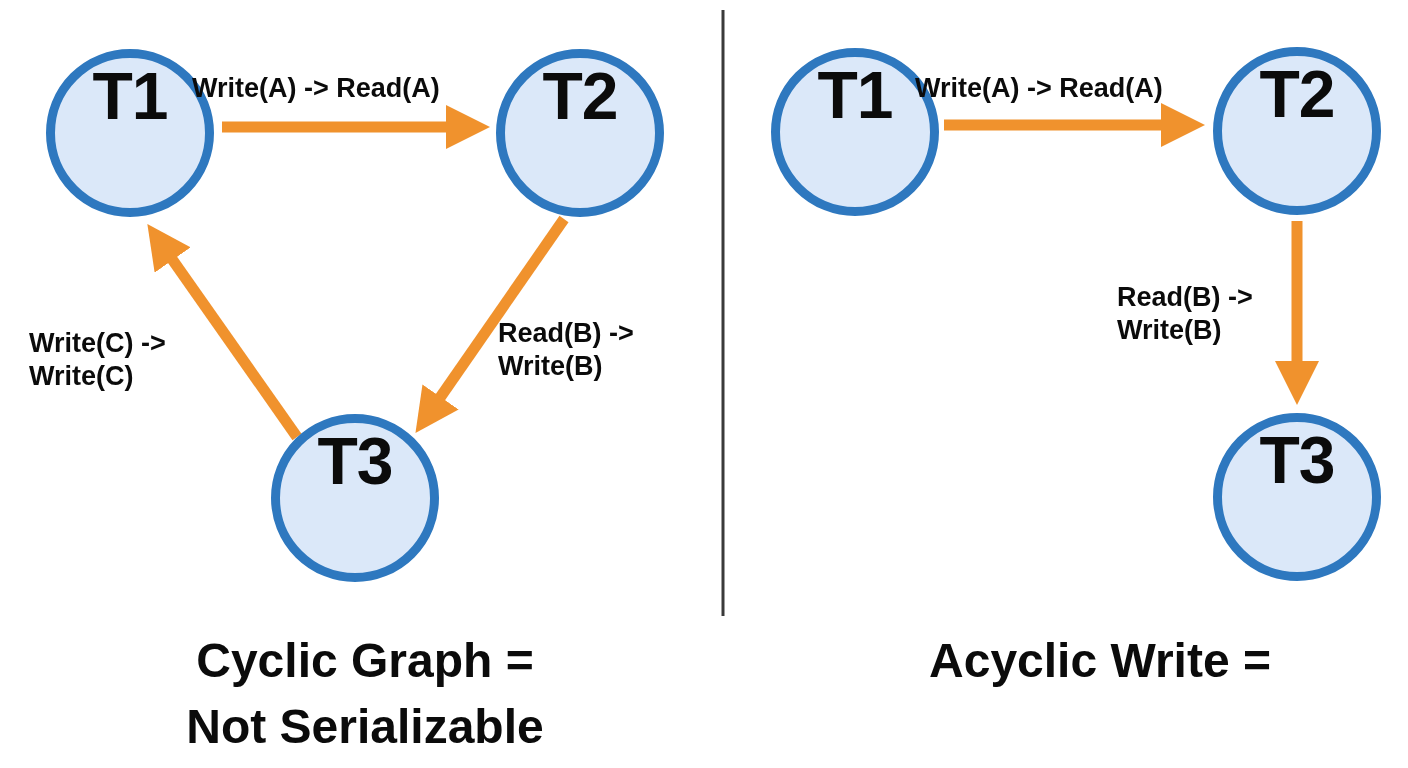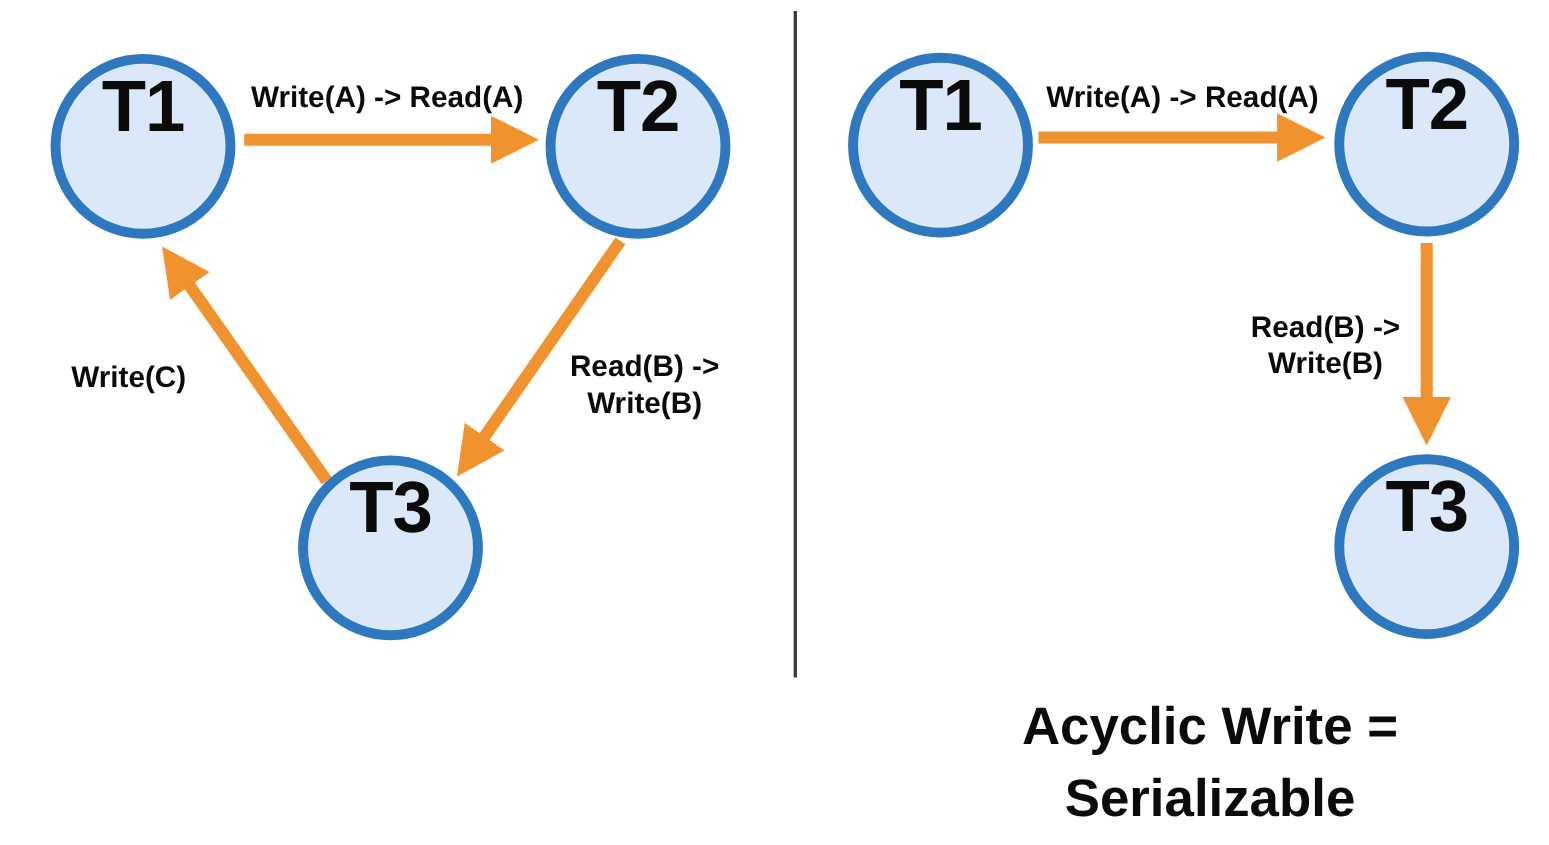--- a/index.html
+++ b/index.html
@@ -48,21 +48,20 @@
     justify-content: center;
   }
   .node-label {
     font-size: 66px;
     font-weight: 700;
     color: var(--text, #0b0b0b);
     letter-spacing: -1px;
   }
   .edge-label {
     position: absolute;
-    text-align: center;
     font-size: 27px;
     font-weight: 700;
     color: var(--text, #0b0b0b);
     line-height: 33px;
   }
   .caption {
     position: absolute;
     text-align: center;
     font-size: 48px;
     font-weight: 700;
@@ -101,38 +100,42 @@
   <div class="node" style="left:271px; top:414px;">
     <span class="node-label">T3</span>
   </div>
 
   <div class="edge-label" style="left:192px; top:72px; width:320px;">Write(A) -&gt; Read(A)</div>
   <div class="edge-label" style="left:498px; top:317px; width:176px;">
     <div>Read(B) -&gt;</div>
     <div>Write(B)</div>
   </div>
   <div class="edge-label" style="left:29px; top:327px; width:176px;">
+    <div>Write(C) -&gt;</div>
     <div>Write(C)</div>
   </div>
 
+  <div class="caption" style="left:85px; top:628px; width:560px;">
+    <div>Cyclic Graph =</div>
+    <div>Not Serializable</div>
+  </div>
 
   <div class="node" style="left:771px; top:48px;">
     <span class="node-label">T1</span>
   </div>
   <div class="node" style="left:1213px; top:47px;">
     <span class="node-label">T2</span>
   </div>
   <div class="node" style="left:1213px; top:413px;">
     <span class="node-label">T3</span>
   </div>
 
   <div class="edge-label" style="left:915px; top:72px; width:320px;">Write(A) -&gt; Read(A)</div>
   <div class="edge-label" style="left:1117px; top:281px; width:176px;">
     <div>Read(B) -&gt;</div>
     <div>Write(B)</div>
   </div>
 
   <div class="caption" style="left:820px; top:628px; width:560px;">
     <div>Acyclic Write =</div>
-    <div>Serializable</div>
   </div>
 
 </div>
 
 </body></html>

